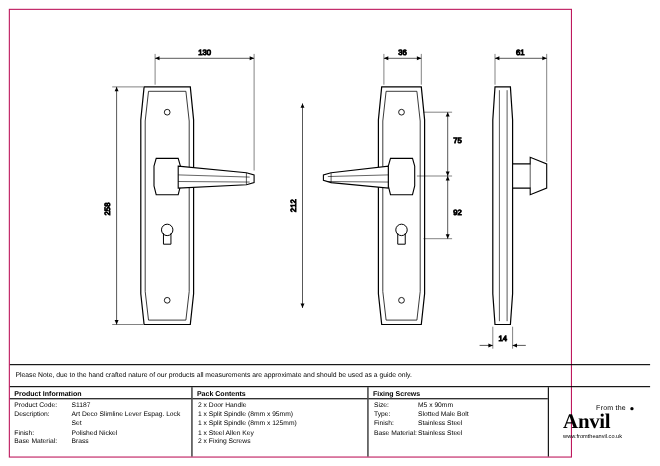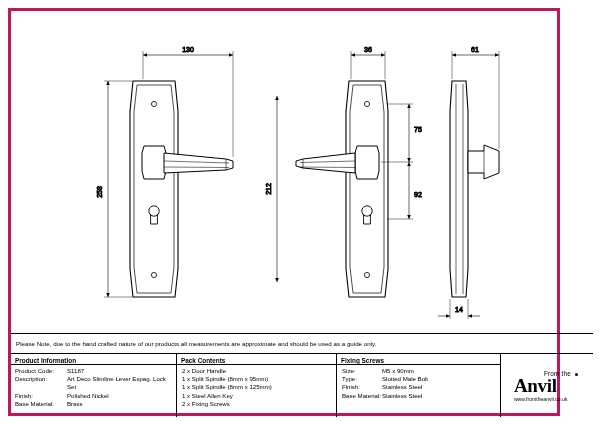--- a/index.html
+++ b/index.html
@@ -5,22 +5,22 @@
   html, body { margin:0; padding:0; }
   body {
     width:600px; height:424px;
     background:#ffffff;
     font-family:"Liberation Sans", sans-serif;
     color:#000000;
     overflow:hidden;
   }
   .sheet {
     position:absolute; left:8px; top:8px;
-    width:552px; height:408px;
-    border:3px solid #be185d;
+    width:512px; height:408px;
+    border:1px solid #be185d;
     box-sizing:border-box;
     padding-left:23px;
   }
   .drawing {
     position:absolute; left:0; top:0; width:582px; height:322px;
     overflow:hidden;
   }
   .note {
     position:absolute; left:0; top:322px; width:582px; height:20px;
     border-top:1px solid #000;

